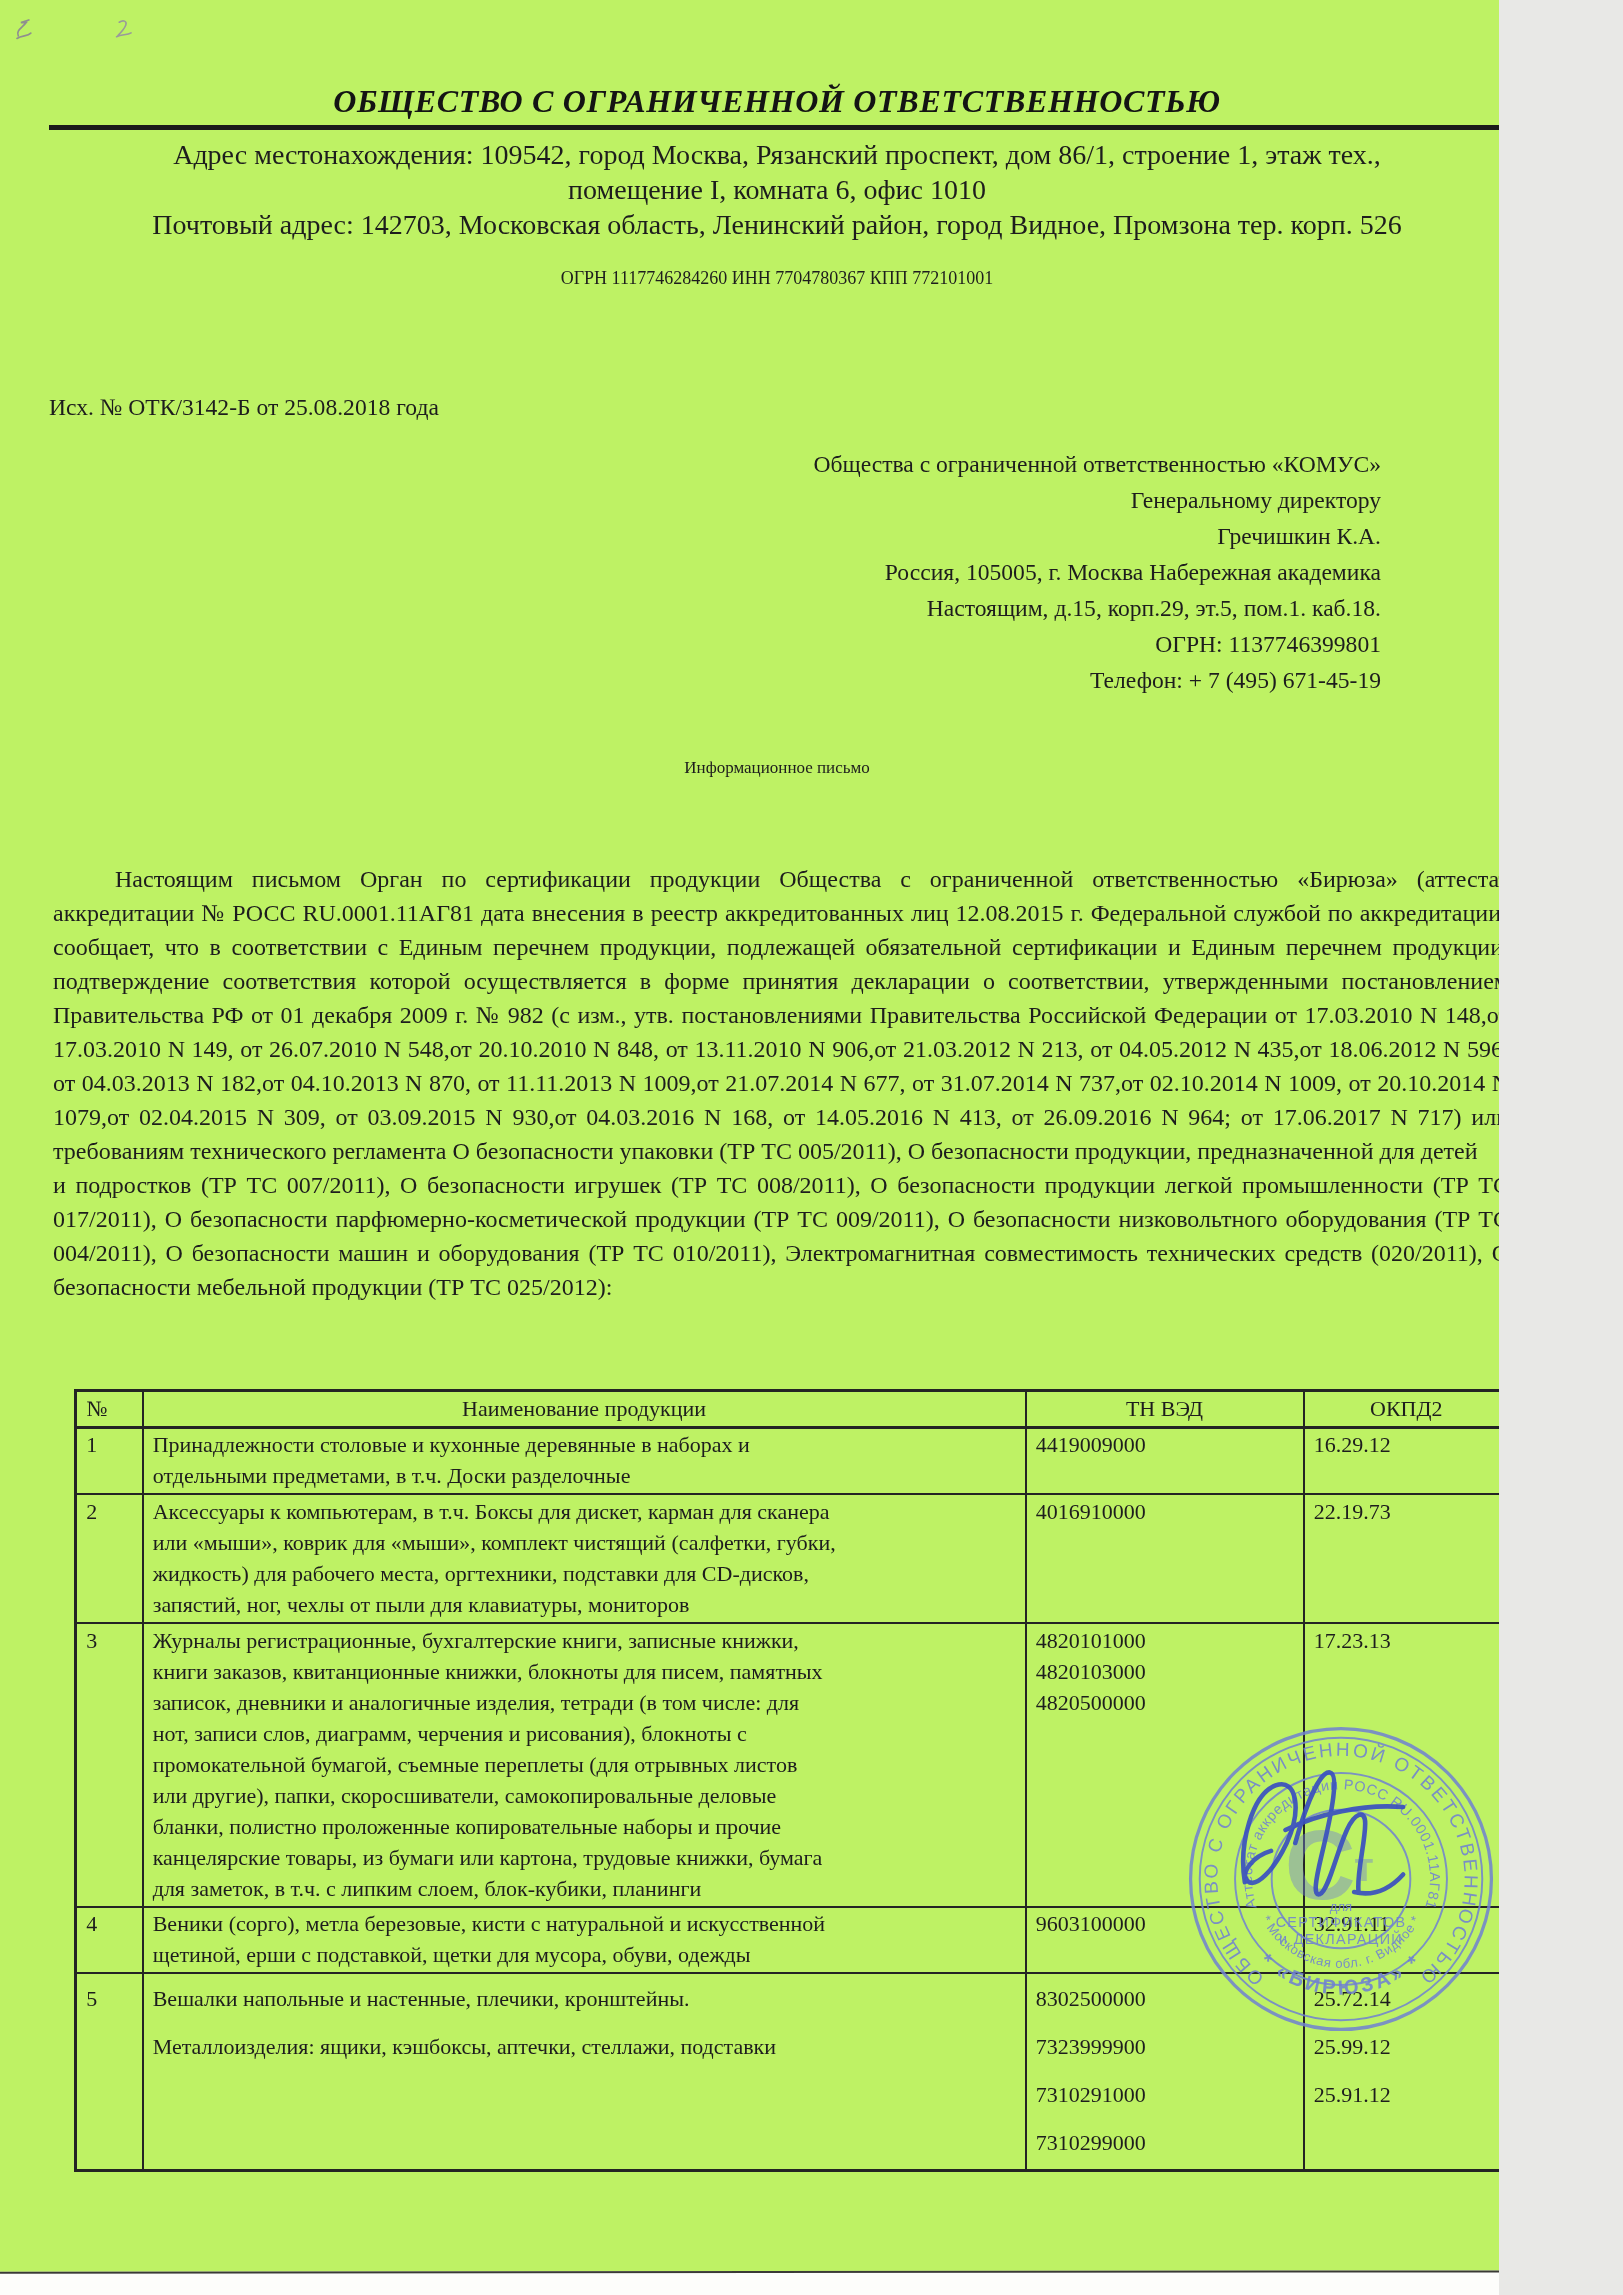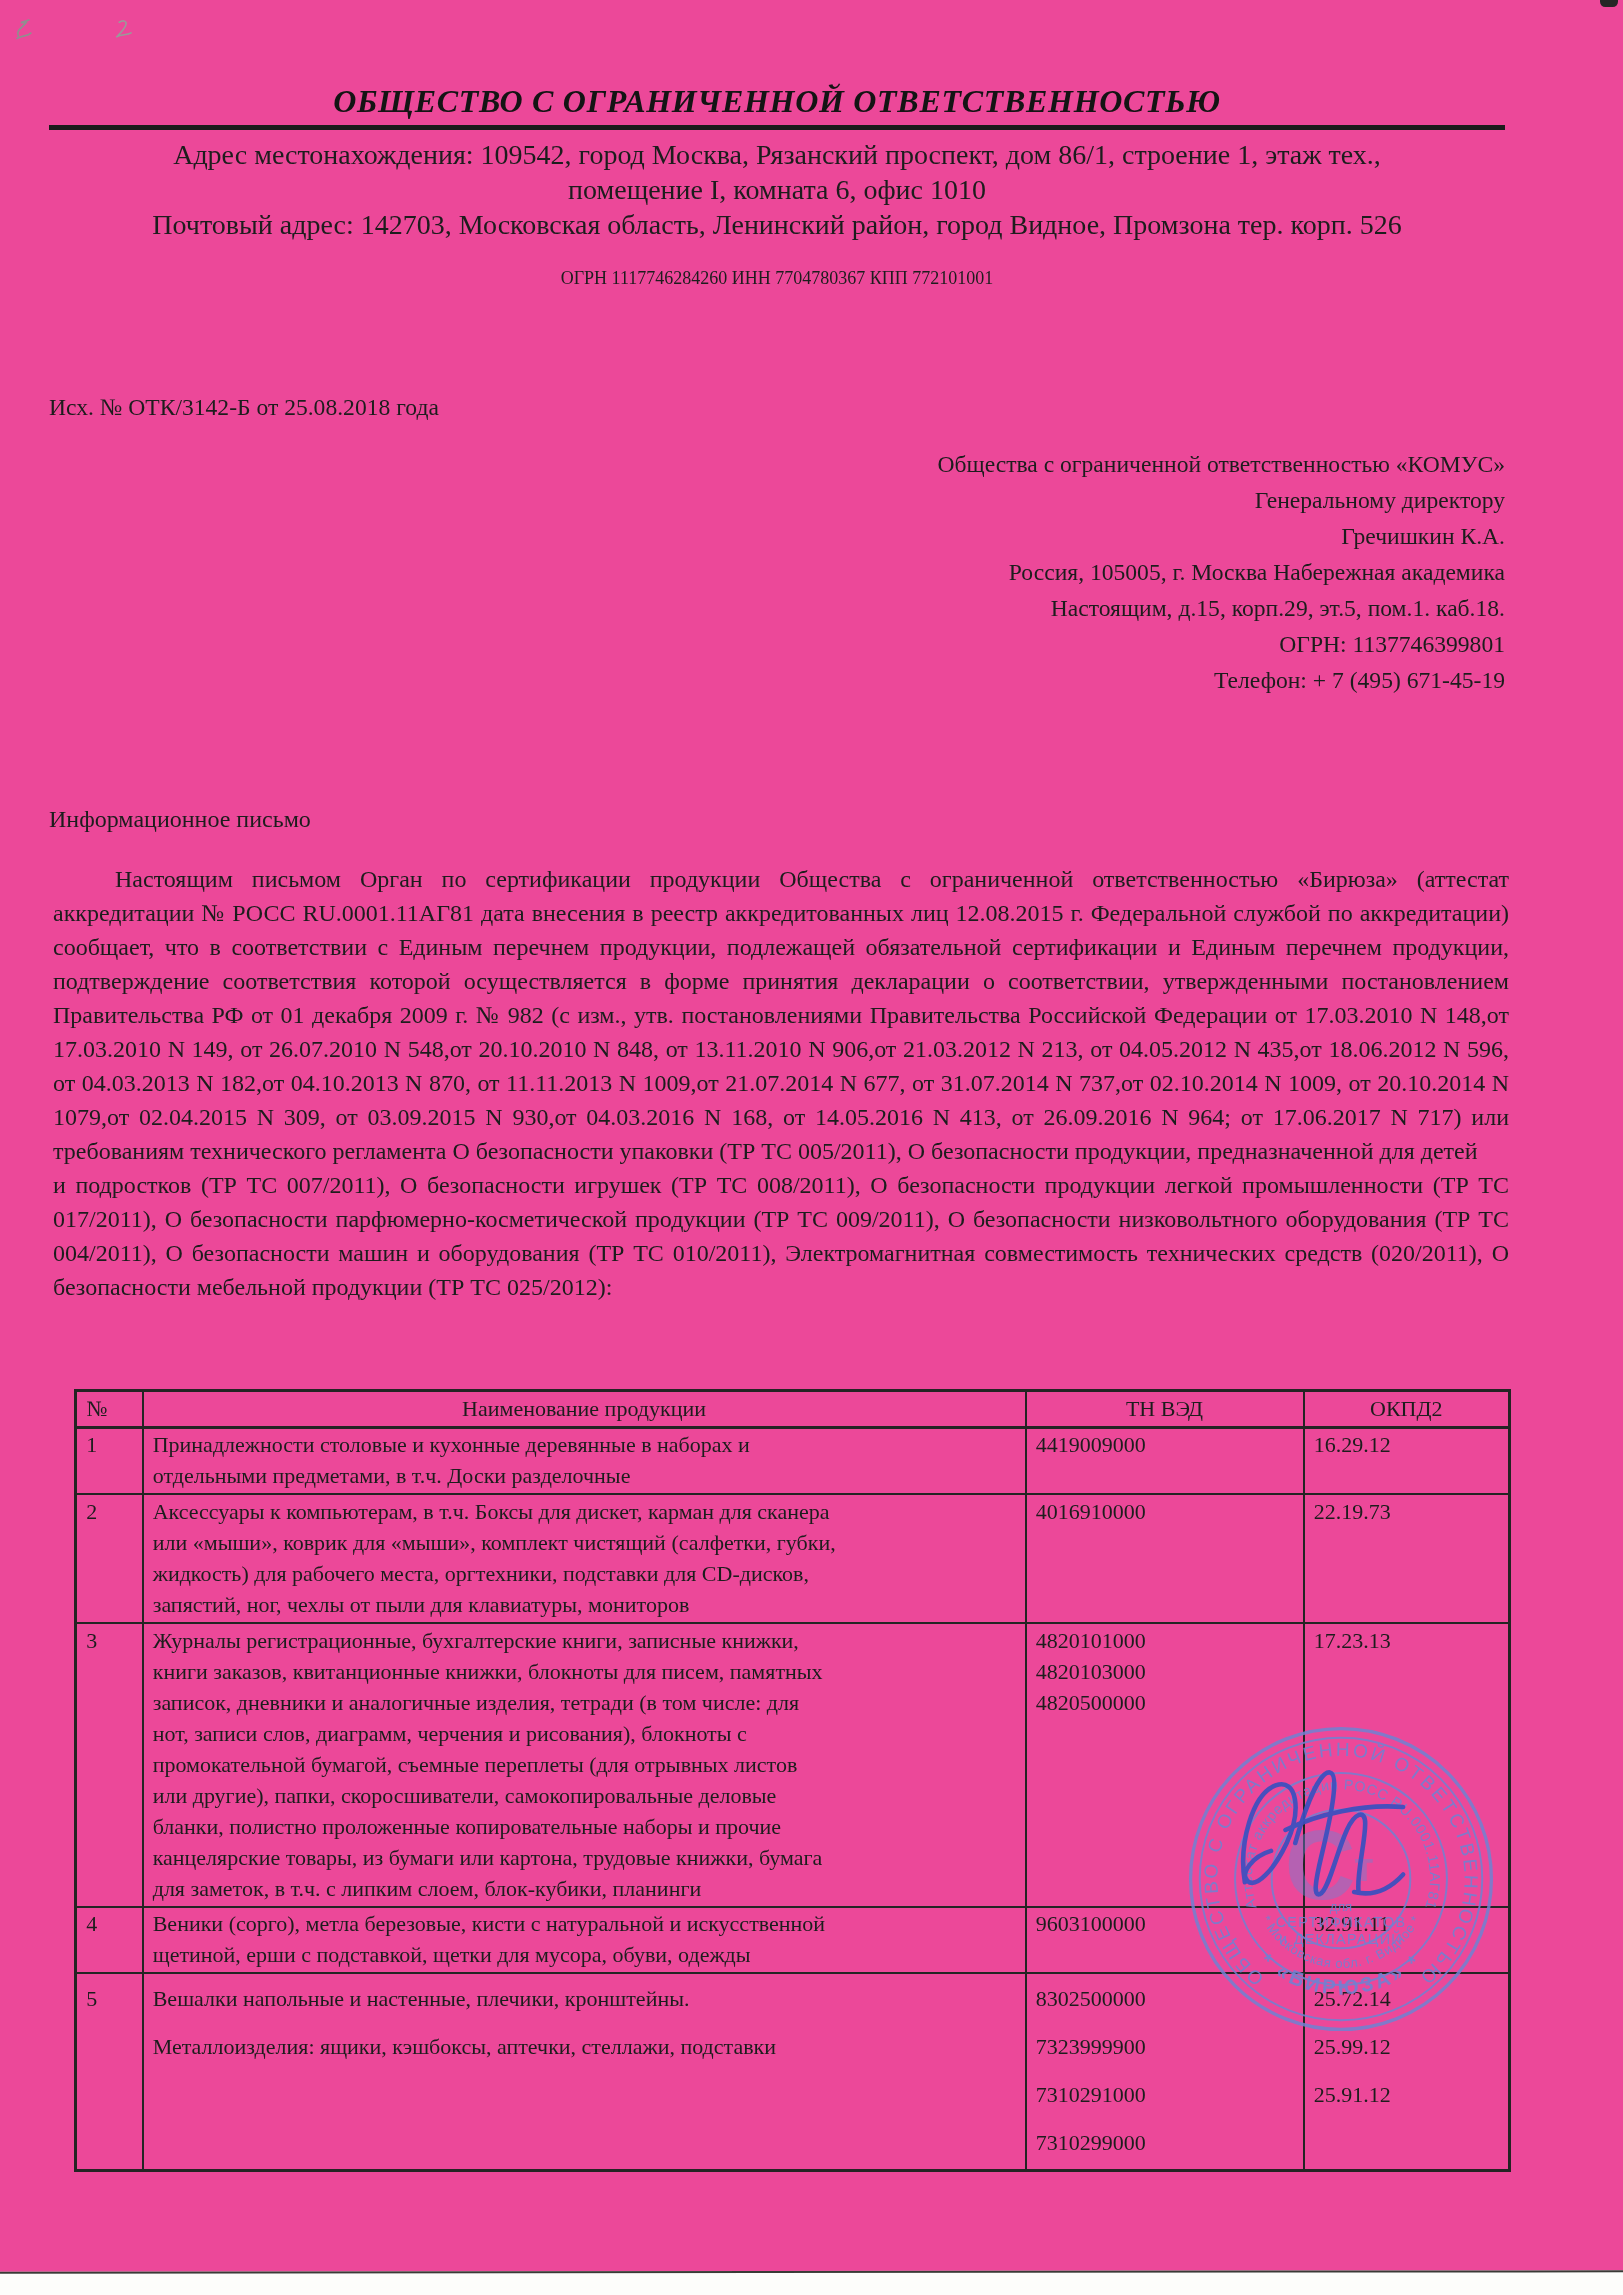--- a/index.html
+++ b/index.html
@@ -1,35 +1,35 @@
 <!DOCTYPE html>
 <html lang="ru" style="font-size:10.5px"><head>
 <meta charset="utf-8">
 <style>
   html,body{margin:0;padding:0;background:#e8e8e6;}
   .page{
     position:relative;
-    width:1623px;height:2295px;
-    background:#ec4899;
+    width:1499px;height:2295px;
+    background:#bef264;
     font-family:"Liberation Serif","DejaVu Serif",serif;
     color:#1d1d1d;
     overflow:hidden;
   }
   
   .letterhead{position:absolute;left:49px;top:82px;width:1456px;text-align:center;}
   .org-full{font-size:32px;line-height:38px;font-weight:bold;font-style:italic;letter-spacing:0.7px;color:#141414;}
   .org-short{font-size:29px;line-height:37px;font-weight:bold;font-style:italic;margin-top:1.3px;color:#141414;}
   .head-rule{border:0;border-top:5.2px solid #1b1b1b;margin:5.2px 0 6.5px 0;}
   .addr{font-size:28px;line-height:35px;}
   .reqs{margin-top:18px;font-size:18px;line-height:37px;}
   
   .outgoing{position:absolute;left:49px;top:390px;font-size:23.6px;line-height:35px;}
   .recipient{position:absolute;right:118px;top:446px;text-align:right;font-size:23.6px;line-height:36px;}
   
-  .subject{position:absolute;left:49px;top:806px;width:1456px;font-size:24px;}
+  .subject{position:absolute;left:49px;top:758px;width:1456px;text-align:center;font-size:17px;}
   .body-text{
     position:absolute;left:49px;top:858px;width:1456px;
     font-size:24px;line-height:34px;text-align:justify;text-indent:62px;
     margin:4px;
   }
   
   .prod-table-wrap{position:absolute;left:74px;top:1389px;width:1434px;}
   table.prod{border-collapse:collapse;width:100%;table-layout:fixed;background:transparent;}
   table.prod th,table.prod td{
     border:2px solid #242424;

